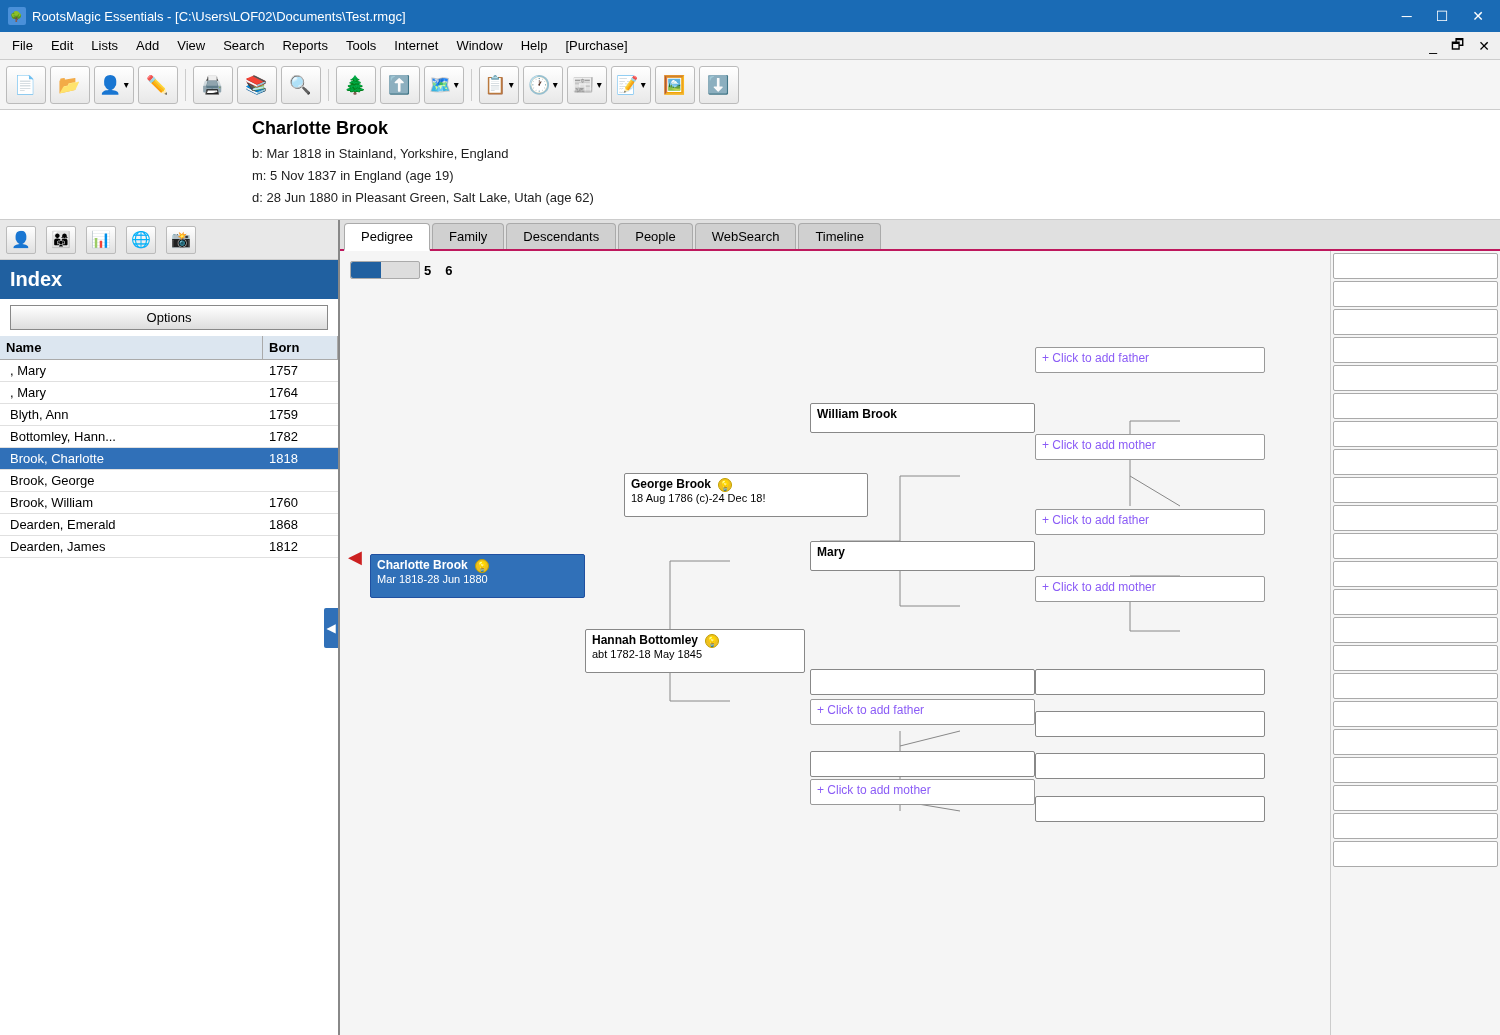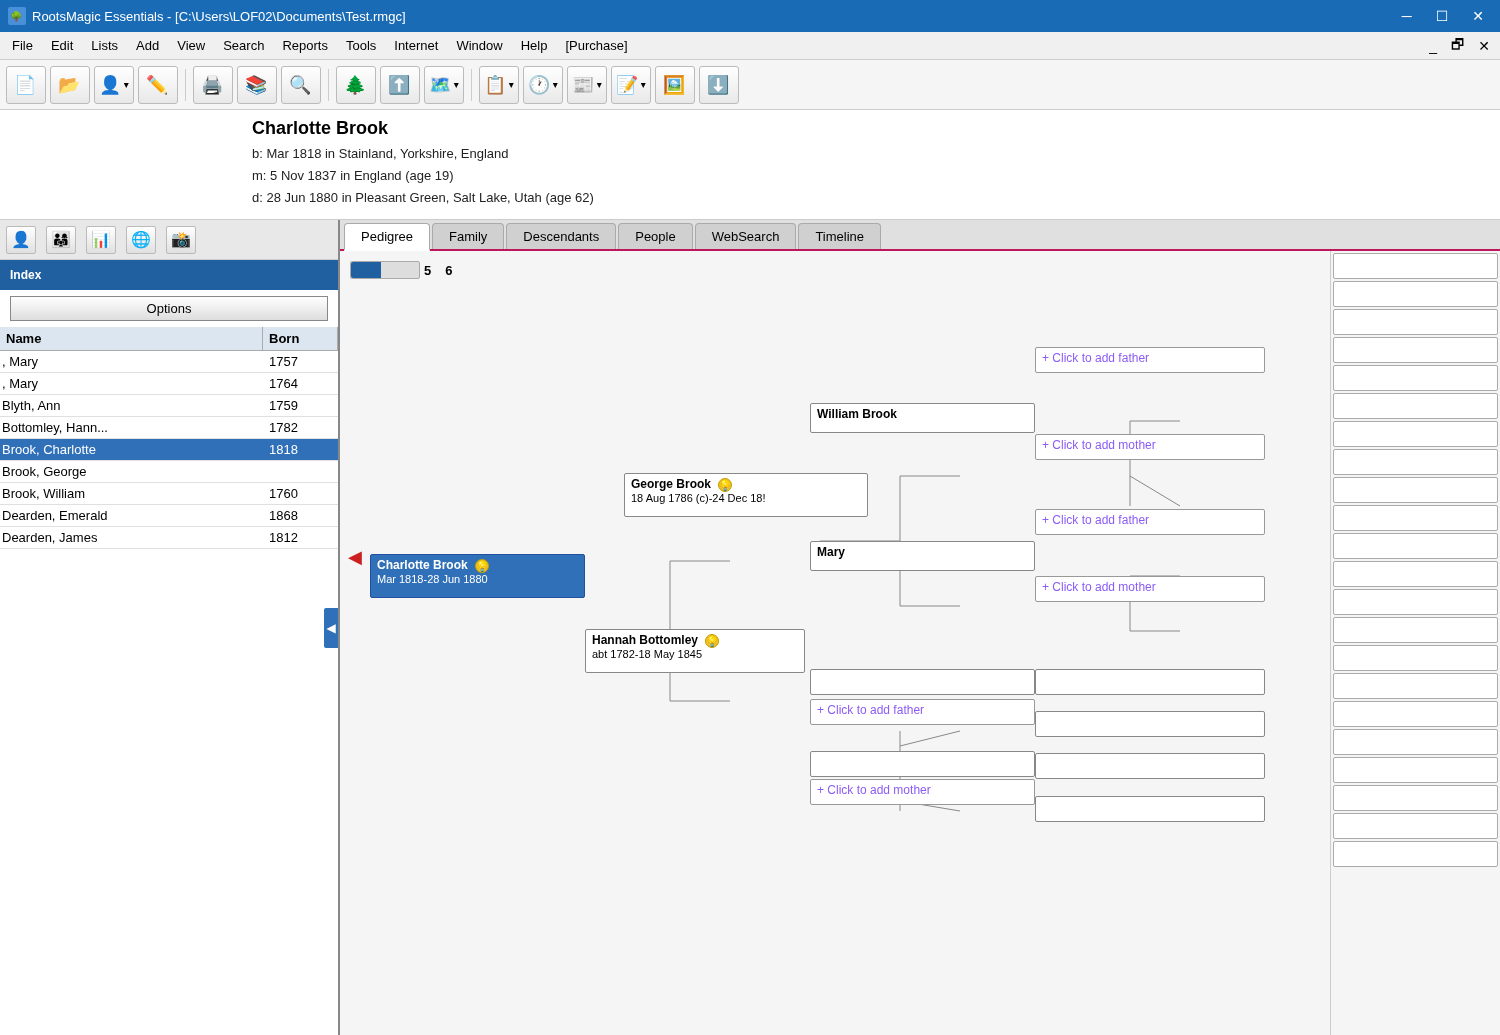--- a/index.html
+++ b/index.html
@@ -105,21 +105,21 @@
       border-radius: 2px;
       display: flex;
       align-items: center;
       justify-content: center;
       cursor: pointer;
       font-size: 16px;
     }
     .sidebar-title {
       background: #2060a0;
       color: white;
-      font-size: 12px;
+      font-size: 20px;
       font-weight: bold;
       padding: 8px 10px;
     }
     .options-btn {
       margin: 6px 10px;
       padding: 4px 14px;
       border: 1px solid #888;
       background: linear-gradient(to bottom, #fff, #ddd);
       cursor: pointer;
       font-size: 13px;
@@ -139,21 +139,21 @@
       top: 0;
     }
     .index-header .col-name { flex: 1; padding: 4px 6px; border-right: 1px solid #aaa; }
     .index-header .col-born { width: 75px; padding: 4px 6px; border-right: 1px solid #aaa; }
     .index-row {
       display: flex;
       border-bottom: 1px solid #e0e0e0;
       cursor: pointer;
     }
     .index-row.selected { background: #3070b8; color: white; }
-    .index-row .col-name { flex: 1; padding: 3px 2px; overflow: hidden; white-space: nowrap; text-overflow: ellipsis; }
+    .index-row .col-name { flex: 1; padding: 3px 10px; overflow: hidden; white-space: nowrap; text-overflow: ellipsis; }
     .index-row .col-born { width: 75px; padding: 3px 6px; }
     .scroll-arrow {
       position: absolute;
       right: 0;
       top: 50%;
       transform: translateY(-50%);
       width: 14px;
       height: 40px;
       background: #3070b8;
       display: flex;

